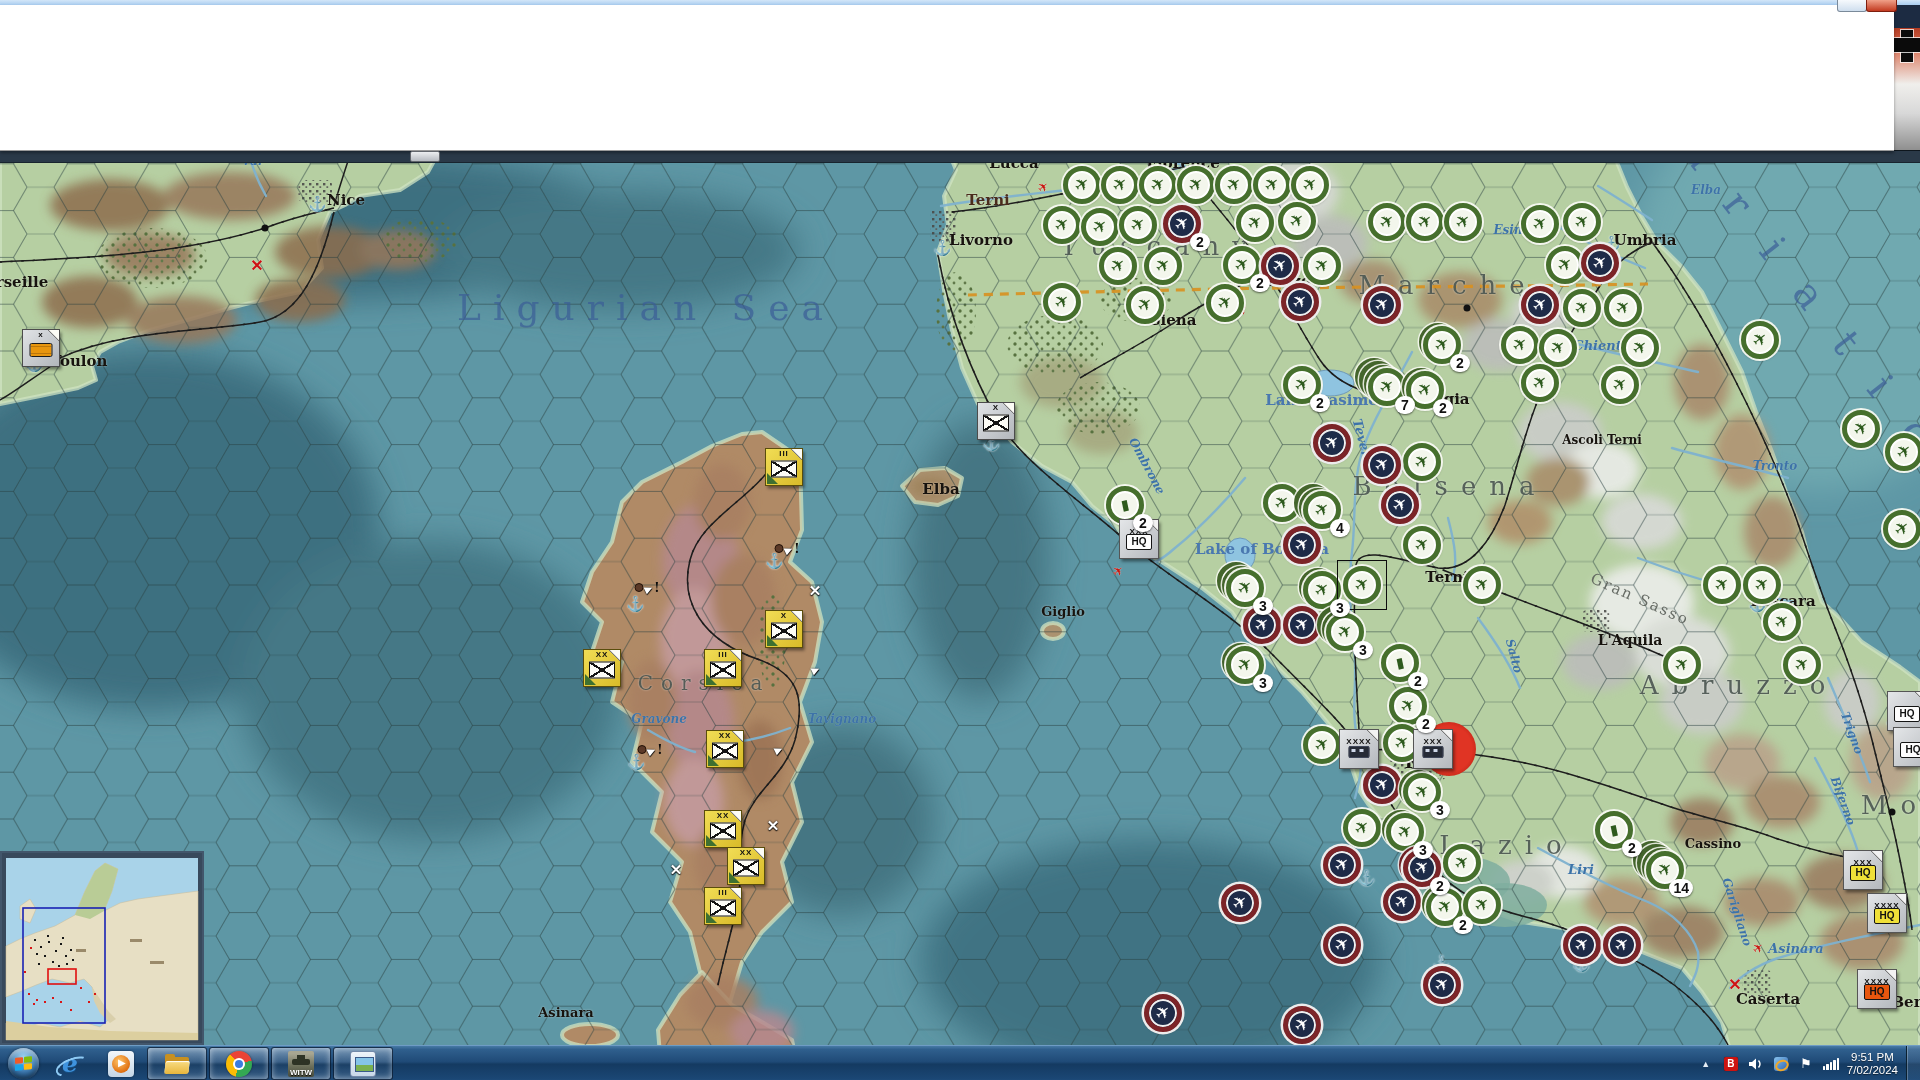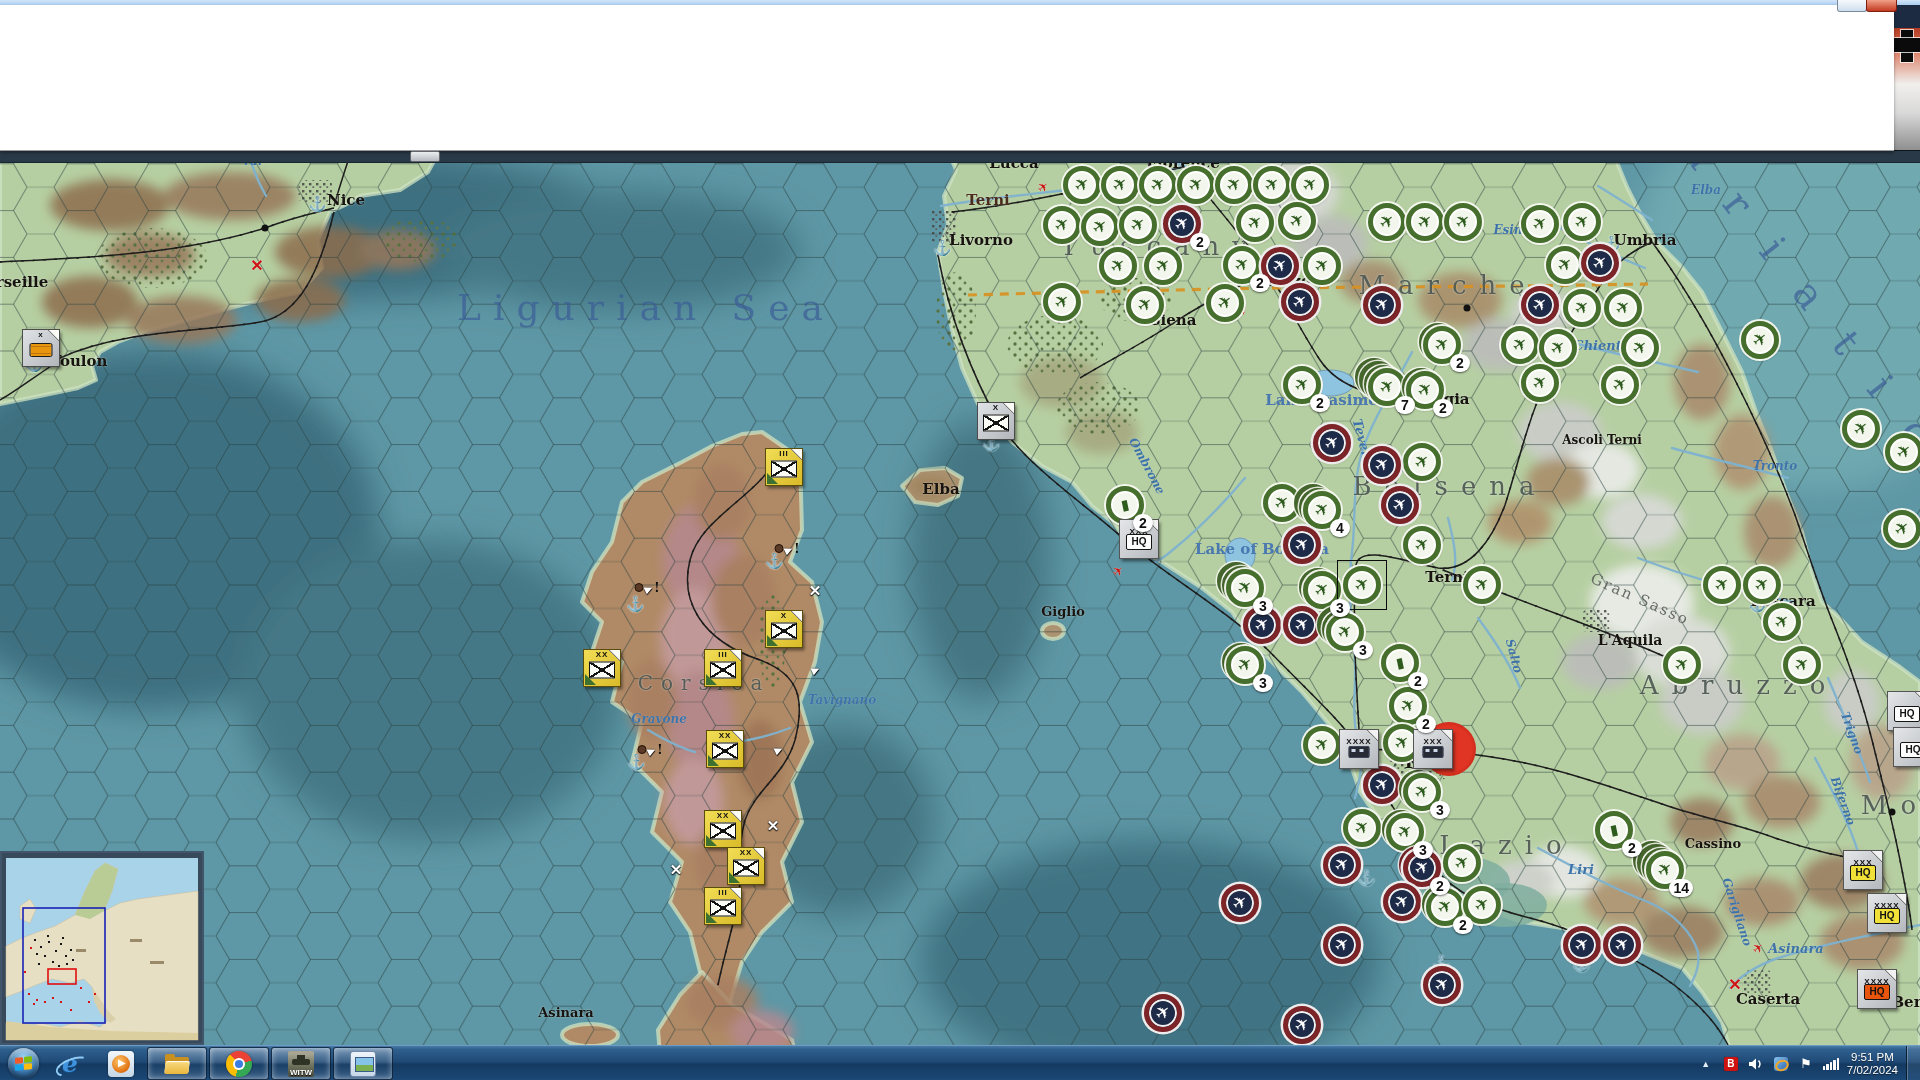--- a/index.html
+++ b/index.html
@@ -368,21 +368,21 @@
       <div class="lb city" style="left: 1063px; top: 611px; font-size: 13px; transform: translate(-50%, -50%);">Giglio</div>
       <div class="lb river" style="left: 253px; top: 161px; font-size: 12px; transform: translate(-50%, -50%);">Var</div>
       <div class="lb river" style="left: 1706px; top: 190px; font-size: 12px; transform: translate(-50%, -50%);">Elba</div>
       <div class="lb river" style="left: 1512px; top: 230px; font-size: 12px; transform: translate(-50%, -50%);">Esino</div>
       <div class="lb river" style="left: 1600px; top: 345px; transform: translate(-50%, -50%);">Chienti</div>
       <div class="lb river" style="left: 1775px; top: 466px; font-size: 12px; transform: translate(-50%, -50%);">Tronto</div>
       <div class="lb river" style="left: 1363px; top: 442px; transform: translate(-50%, -50%) rotate(75deg);">Tevere</div>
       <div class="lb river" style="left: 1147px; top: 466px; font-size: 12px; transform: translate(-50%, -50%) rotate(62deg);">Ombrone</div>
       <div class="lb river" style="left: 1514px; top: 656px; font-size: 12px; transform: translate(-50%, -50%) rotate(75deg);">Salto</div>
       <div class="lb river" style="left: 659px; top: 719px; font-size: 12px; transform: translate(-50%, -50%);">Gravone</div>
-      <div class="lb river" style="left: 832px; top: 700px; font-size: 12px; transform: translate(-50%, -50%); padding-left: 20px;">Tavignano</div>
+      <div class="lb river" style="left: 832px; top: 719px; font-size: 12px; transform: translate(-50%, -50%); padding-left: 20px;">Tavignano</div>
       <div class="lb river" style="left: 1581px; top: 869px; transform: translate(-50%, -50%);">Liri</div>
       <div class="lb river" style="left: 1737px; top: 912px; font-size: 12px; transform: translate(-50%, -50%) rotate(72deg);">Garigliano</div>
       <div class="lb river" style="left: 1796px; top: 948px; transform: translate(-50%, -50%);">Asinara</div>
       <div class="lb river" style="left: 1852px; top: 733px; font-size: 12px; transform: translate(-50%, -50%) rotate(70deg);">Trigno</div>
       <div class="lb river" style="left: 1843px; top: 801px; font-size: 12px; transform: translate(-50%, -50%) rotate(70deg);">Biferno</div>
       <div class="lb lake" style="left: 1262px; top: 549px; transform: translate(-50%, -50%);">Lake of Bolsena</div>
       <div class="lb lake" style="left: 1332px; top: 400px; transform: translate(-50%, -50%);">Lake Trasimeno</div>
     </div>
   <div id="markers-layer">
       <div class="mk anchor" style="left: 318px; top: 203px;">⚓</div>

